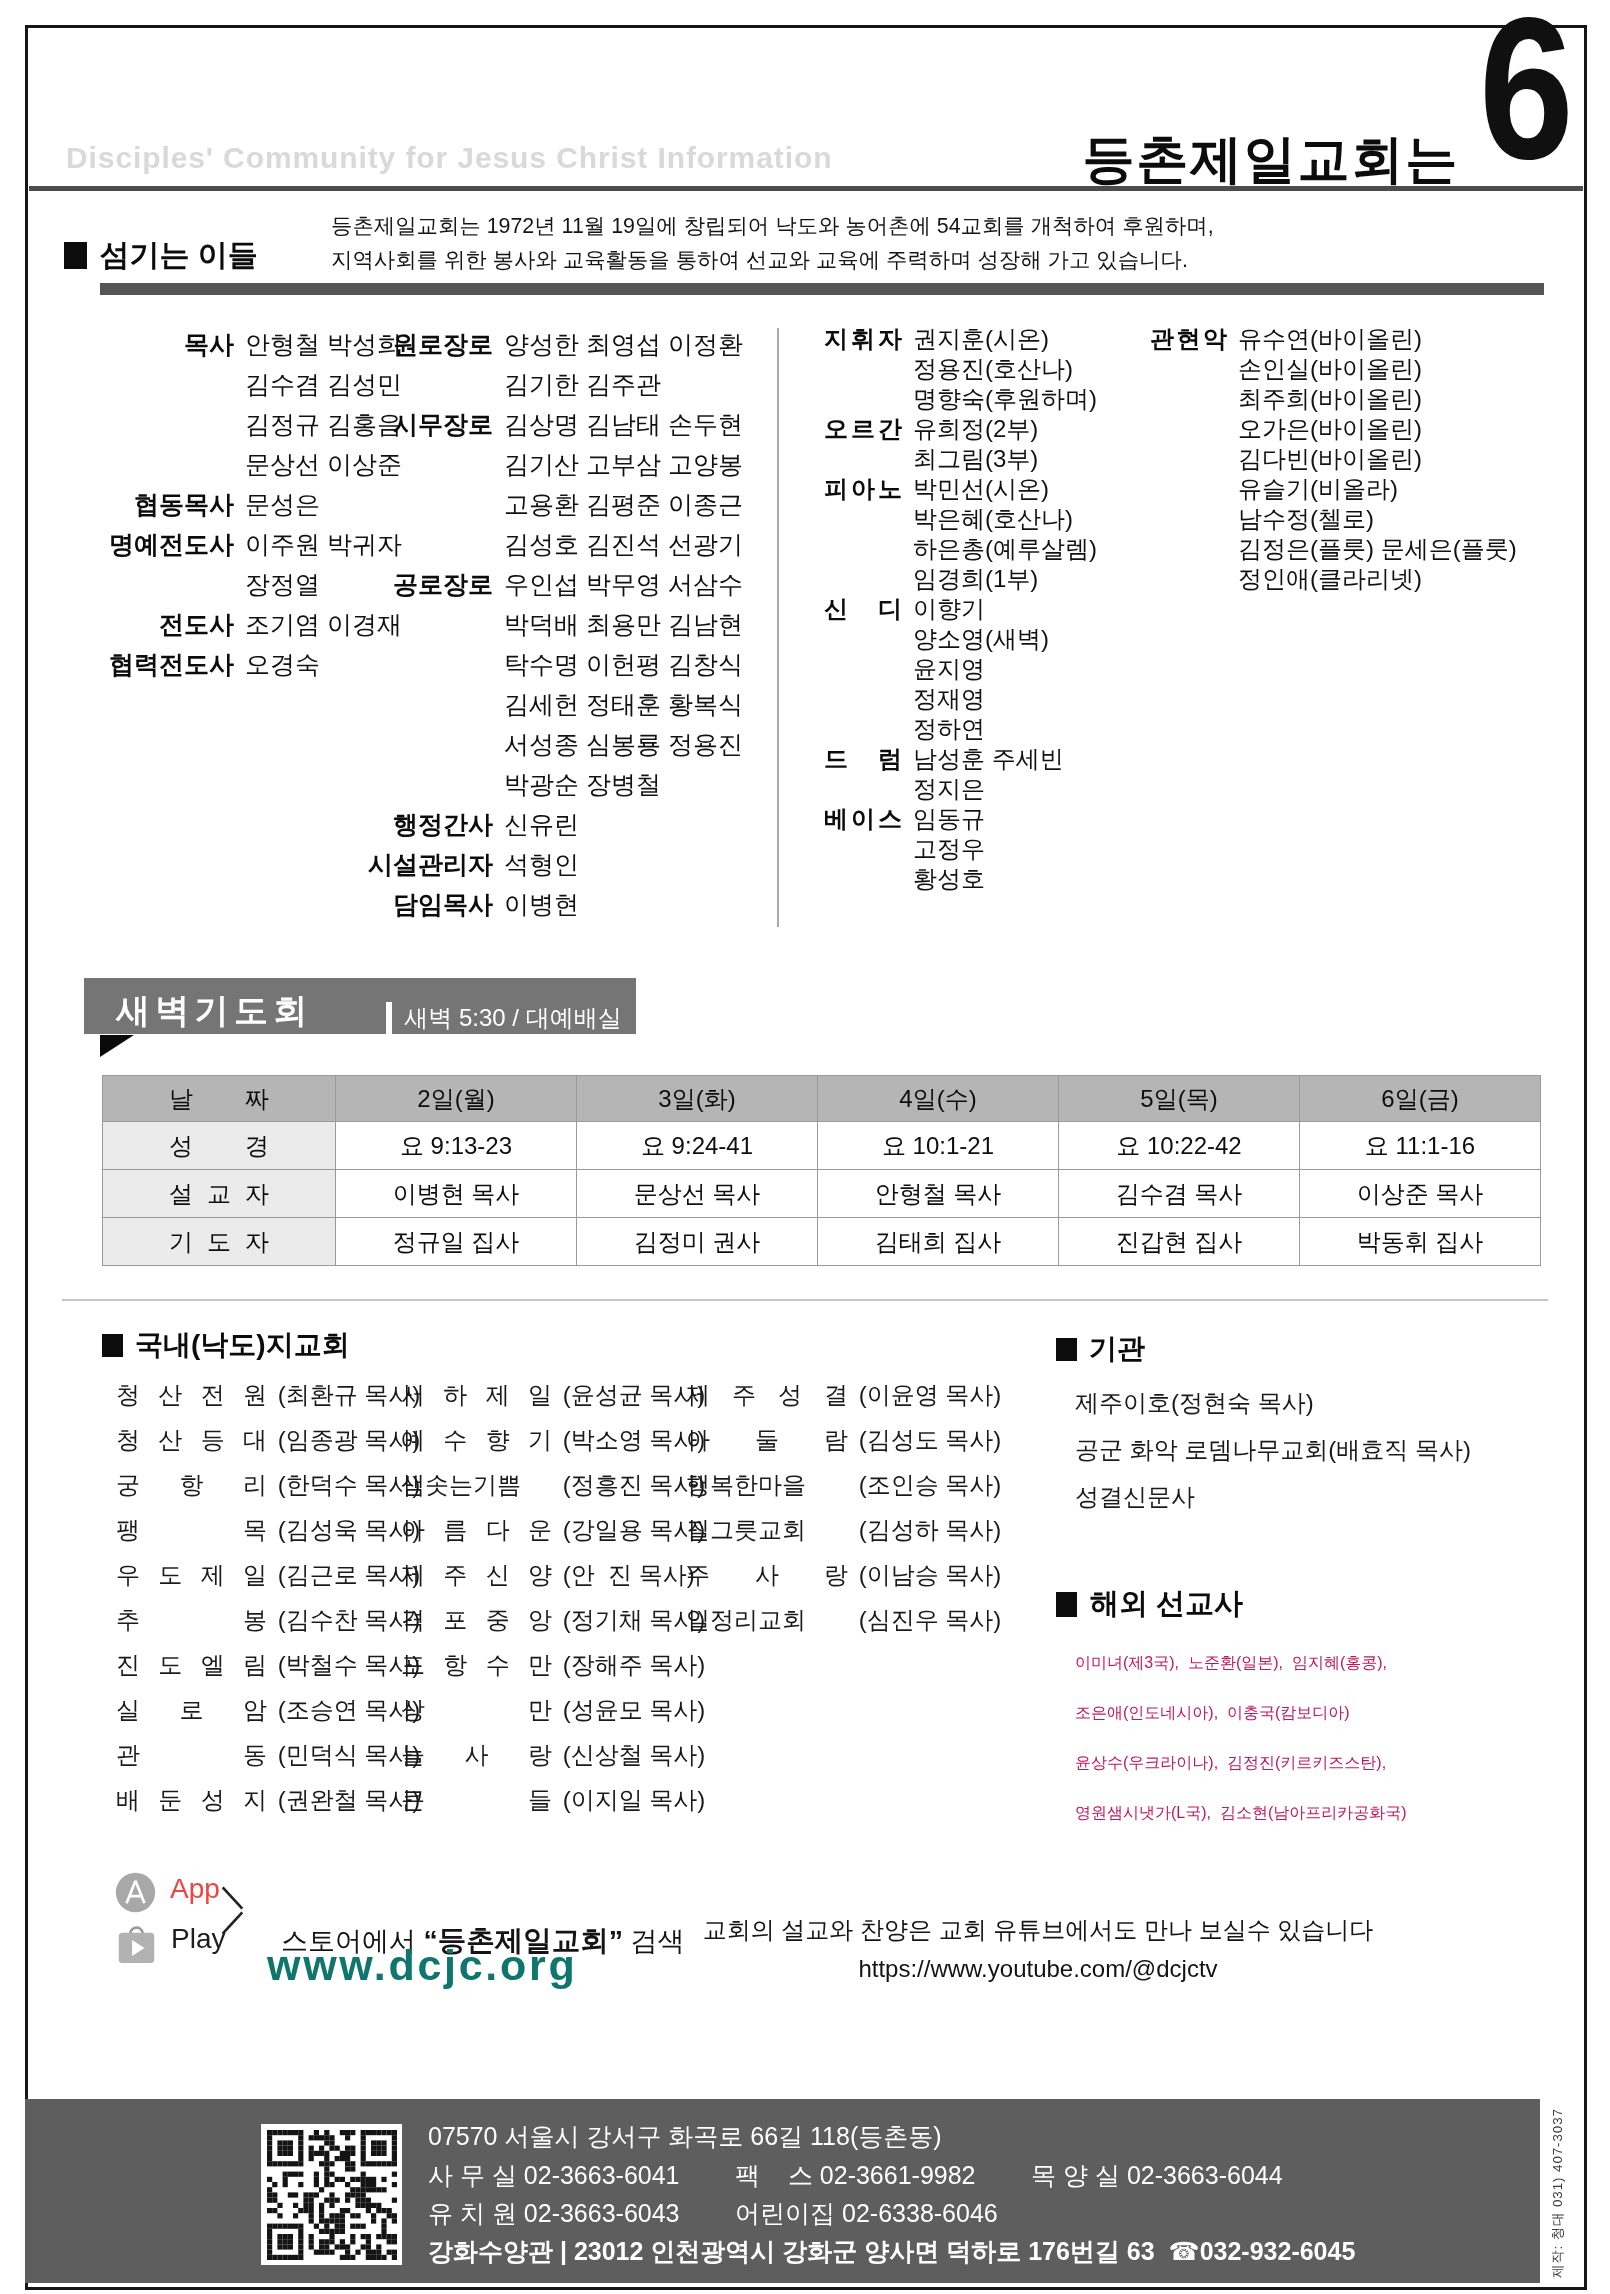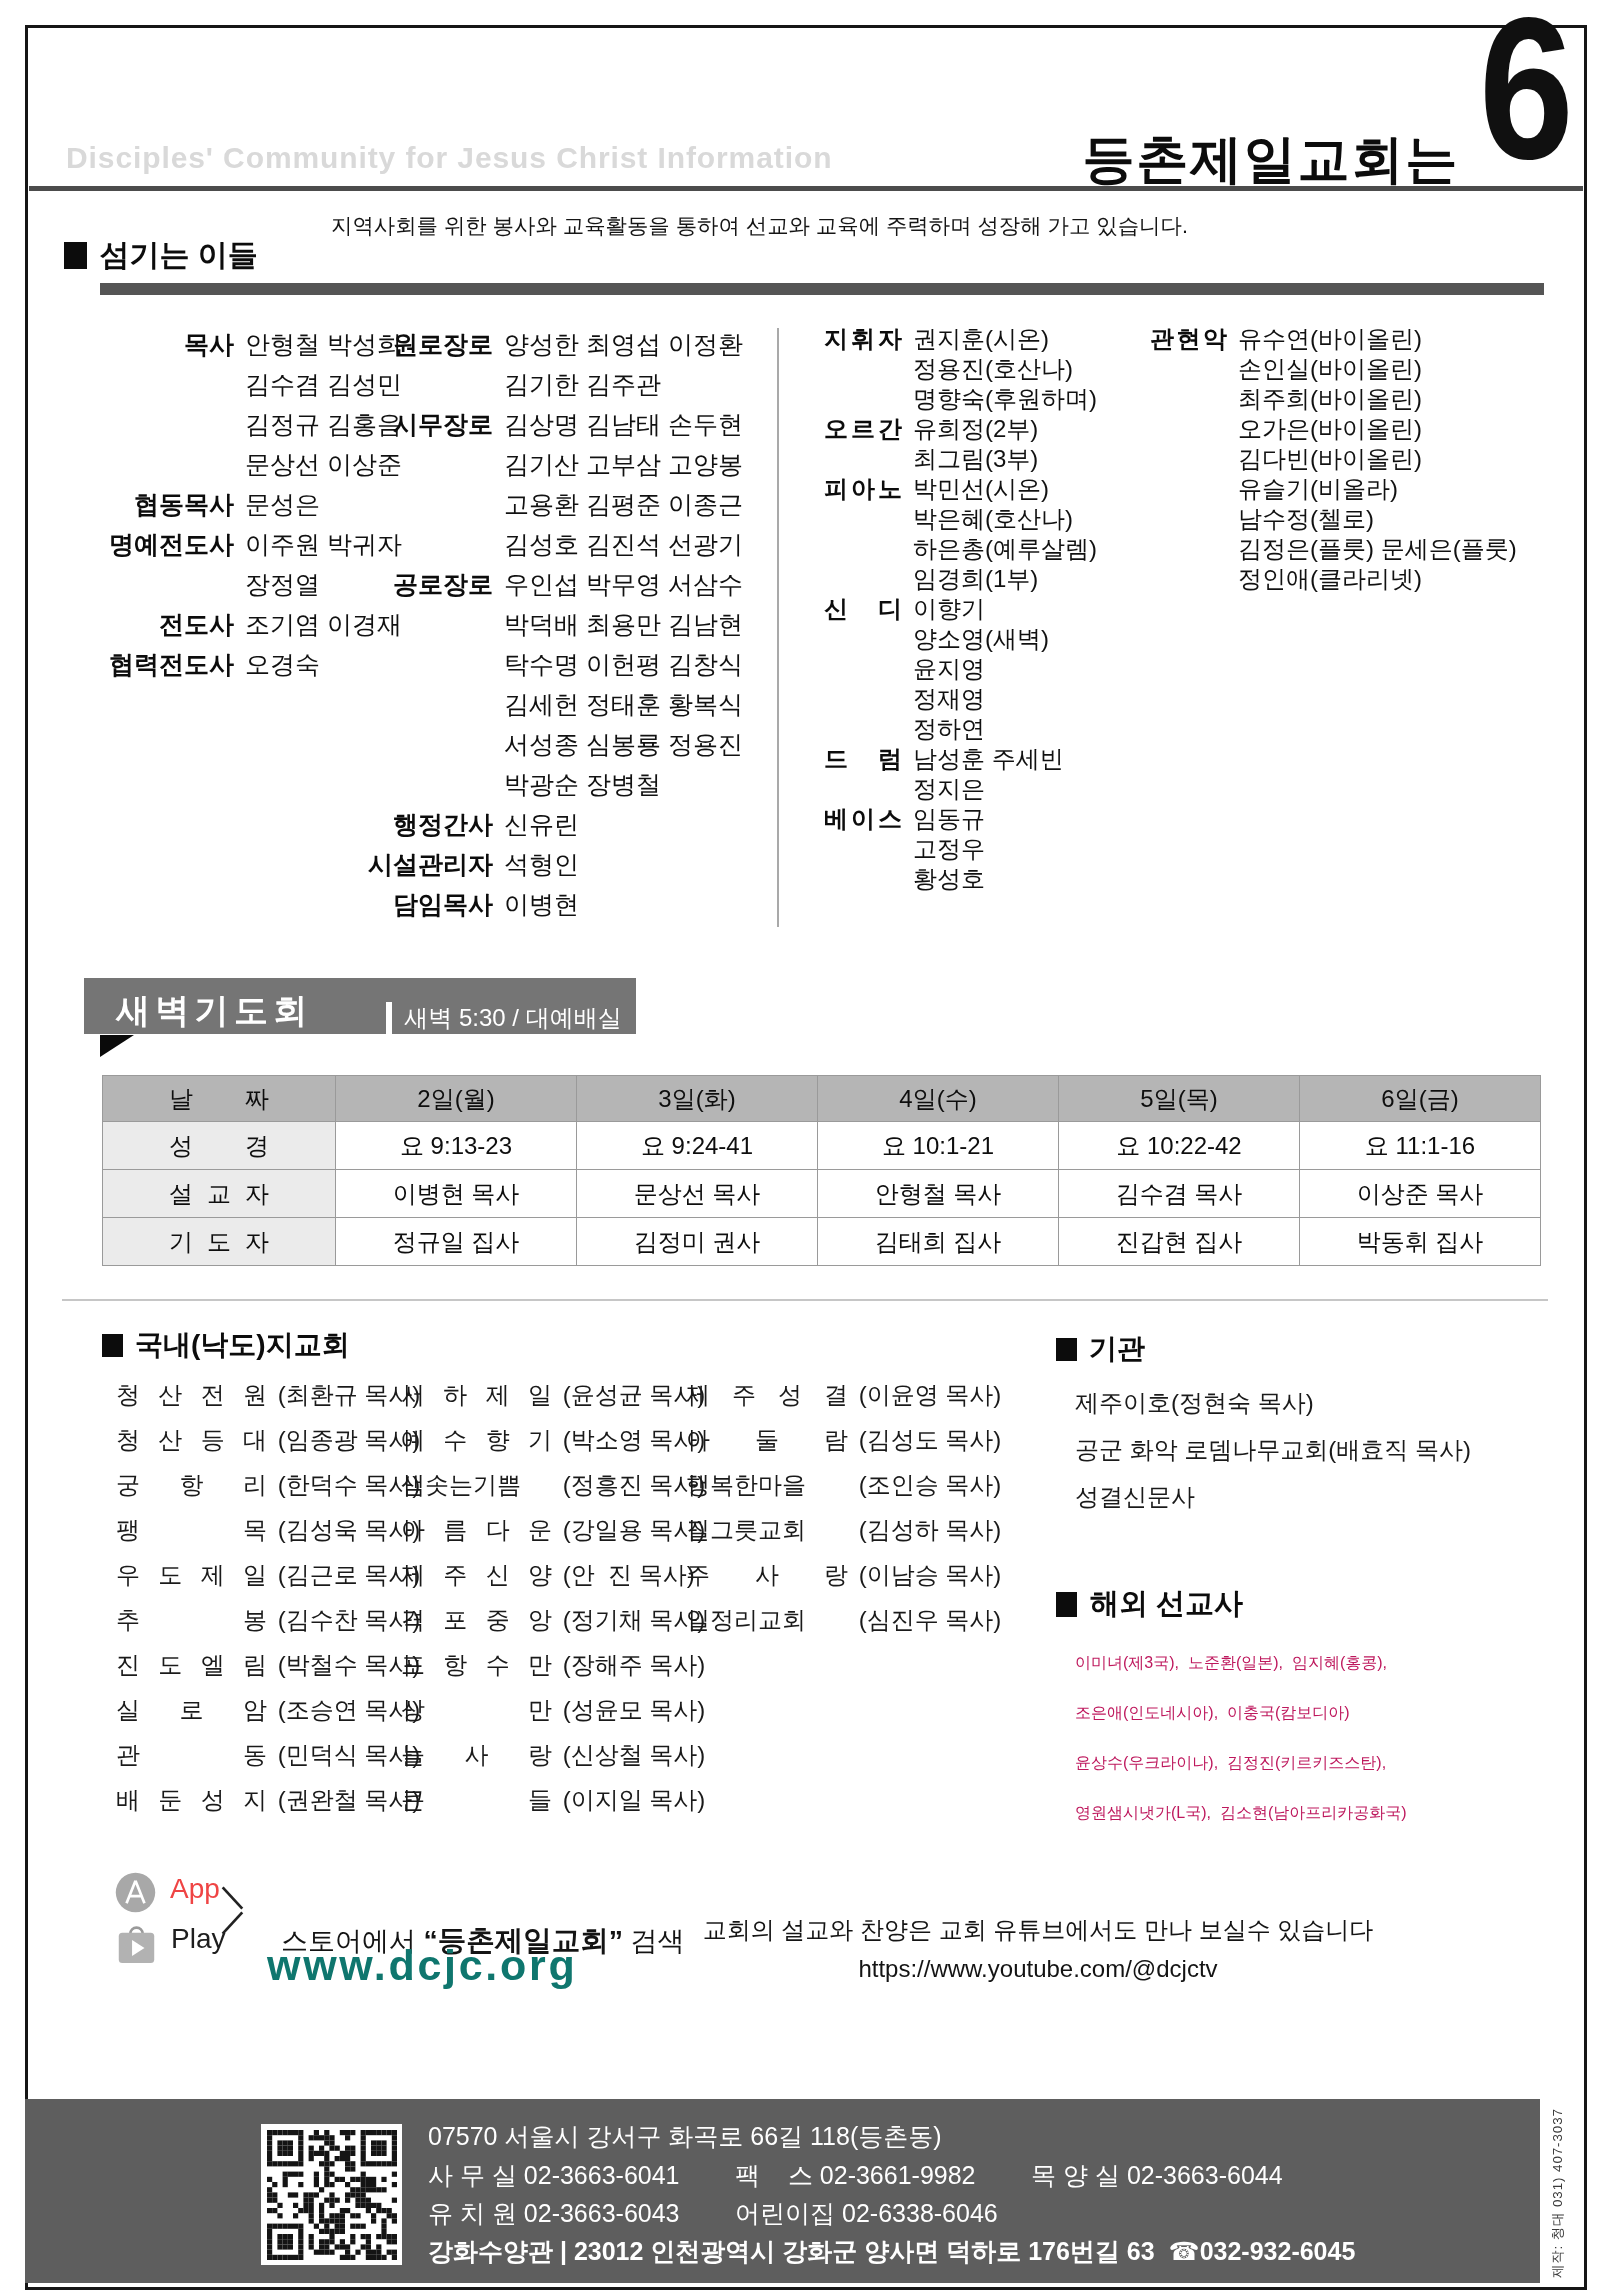--- a/index.html
+++ b/index.html
@@ -90,20 +90,21 @@
 
 <div class="page">
   <div class="page-border"></div>
 
   <div class="abs eng-title">Disciples' Community for Jesus Christ Information</div>
   <div class="abs kor-title">등촌제일교회는</div>
   <div class="abs page-num">6</div>
   <div class="abs header-rule"></div>
 
   <div class="abs intro">
+    <div>등촌제일교회는 1972년 11월 19일에 창립되어 낙도와 농어촌에 54교회를 개척하여 후원하며,</div>
     <div>지역사회를 위한 봉사와 교육활동을 통하여 선교와 교육에 주력하며 성장해 가고 있습니다.</div>
   </div>
 
   <div class="abs sec-h serving-h">
     <span class="sq"></span>
     <span>섬기는 이들</span>
   </div>
   <div class="abs serving-bar"></div>
   <div id="staff-root">
       <div class="staff-col fs-a" style="left: 100px;">

